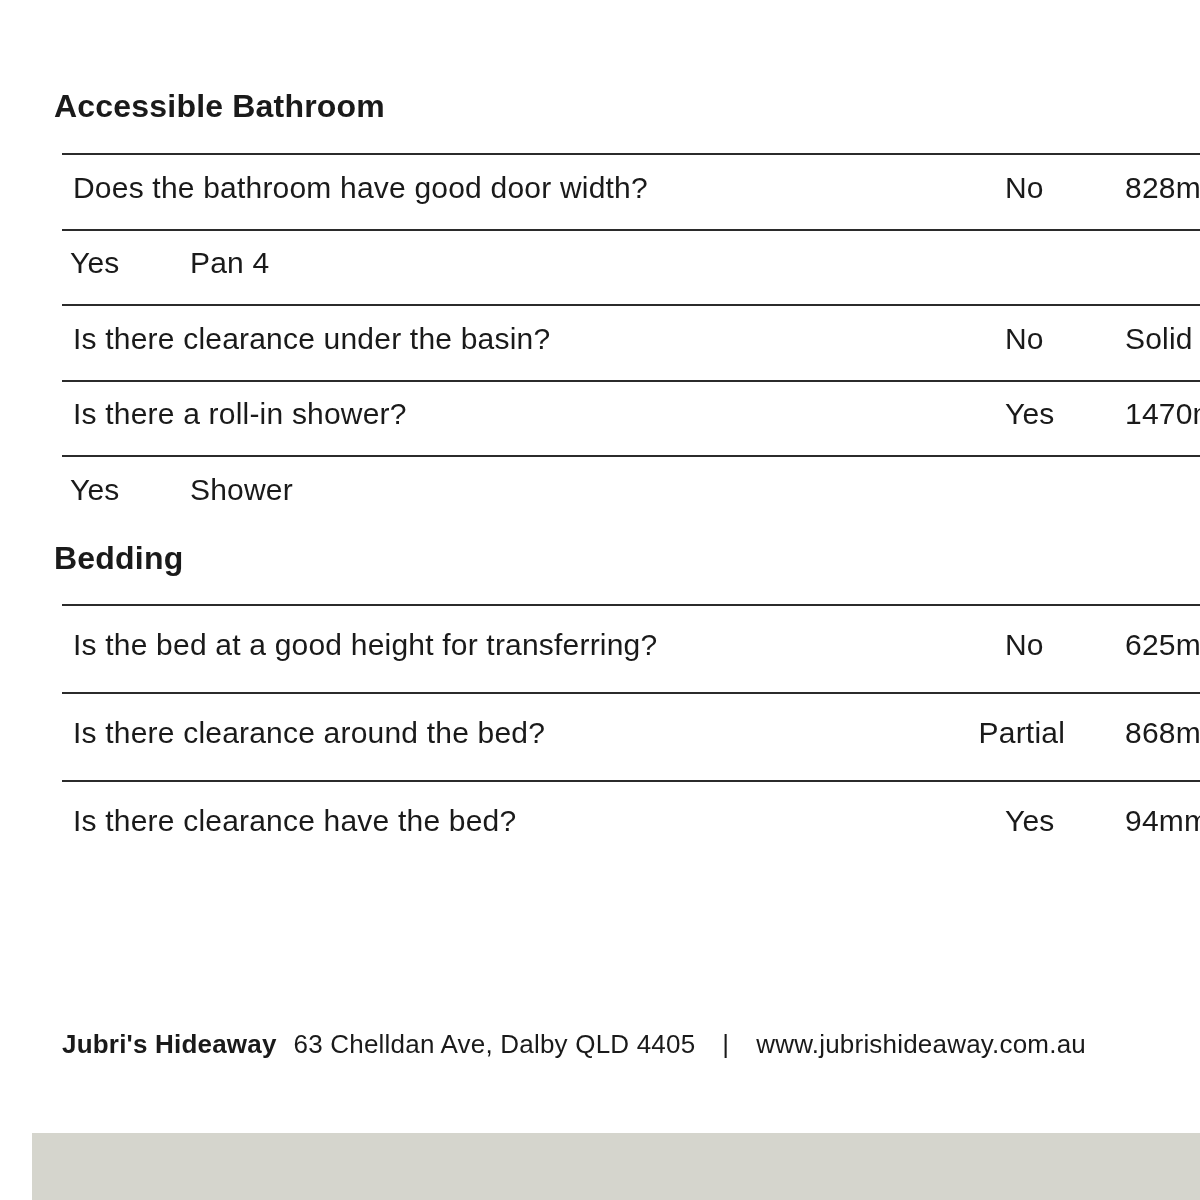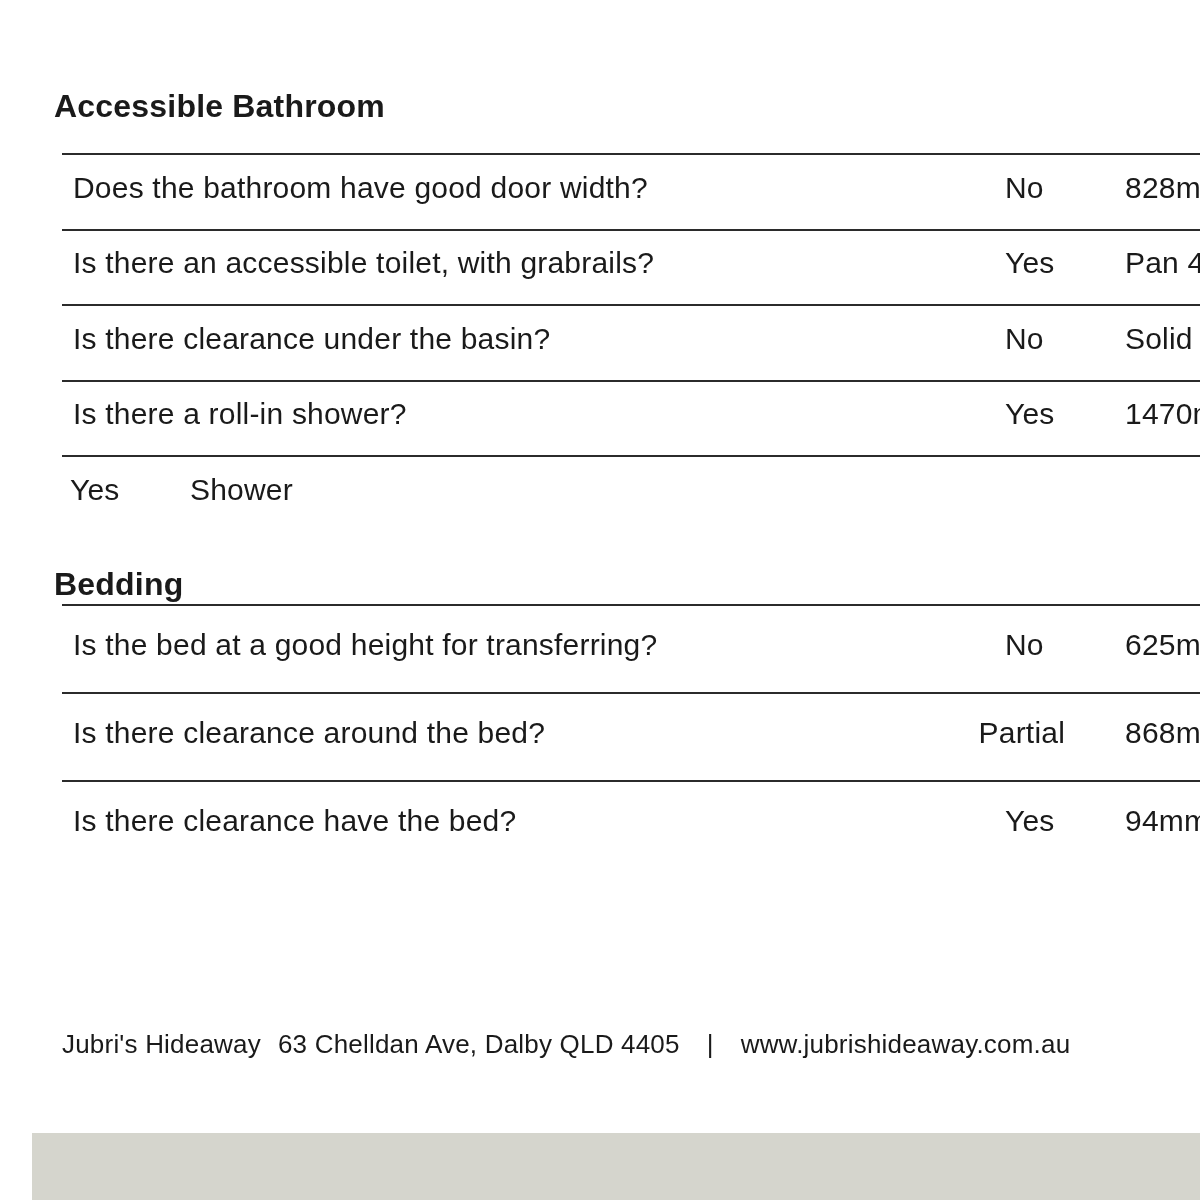--- a/index.html
+++ b/index.html
@@ -16,21 +16,21 @@
     position: absolute;
     left: 22px;
     font-size: 32px;
     font-weight: bold;
     letter-spacing: 0.2px;
     line-height: 1.1;
     color: var(--text-color, #1a1a1a);
     white-space: nowrap;
   }
   #title-bathroom { top: 57px; }
-  #title-bedding  { top: 535px; }
+  #title-bedding  { top: 509px; }
 
   .qa-table {
     position: absolute;
     left: 22px;
     right: 0;
   }
   #table-bathroom { top: 113px; }
   #table-bedding  { top: 564px; }
 
   .row {
@@ -68,21 +68,21 @@
 
   .footer-line {
     position: absolute;
     left: 22px;
     top: 996px;
     font-size: 26px;
     letter-spacing: 0.2px;
     line-height: 1.25;
     white-space: nowrap;
   }
-  .footer-line .name { font-weight: normal; margin-right: 9px; }
+  .footer-line .name { font-weight: bold; margin-right: 9px; }
   .footer-line .sep  { margin: 0 19px; }
 
   .bottom-band {
     position: absolute;
     left: 0; right: 0;
     top: 1101px;
     height: 99px;
     background: var(--band-color, #d5d5cd);
   }
 </style>
@@ -93,21 +93,20 @@
 
   <h2 class="section-title" id="title-bathroom">Accessible Bathroom</h2>
 
   <div class="qa-table" id="table-bathroom">
     <div class="row">
       <span class="q">Does the bathroom have good door width?</span>
       <span class="a">No</span>
       <span class="d">828mm</span>
     </div>
     <div class="row">
-      <span class="q">Is there an accessible toilet, with grabrails?</span>
       <span class="a">Yes</span>
       <span class="d">Pan 4</span>
     </div>
     <div class="row">
       <span class="q">Is there clearance under the basin?</span>
       <span class="a">No</span>
       <span class="d">Solid</span>
     </div>
     <div class="row">
       <span class="q">Is there a roll-in shower?</span>

